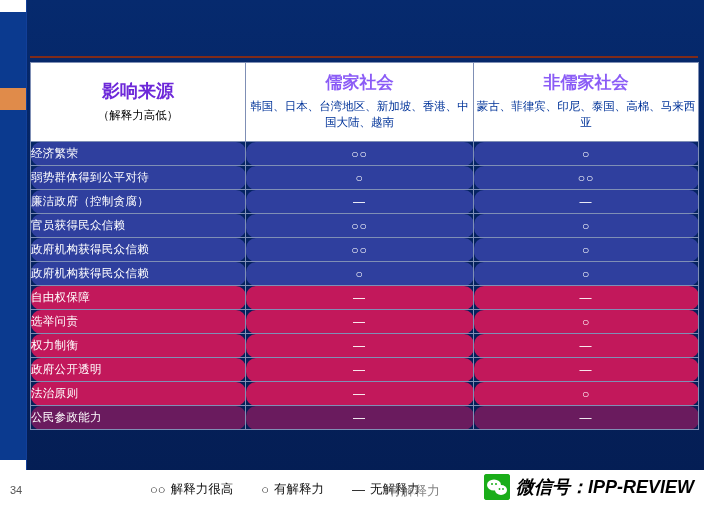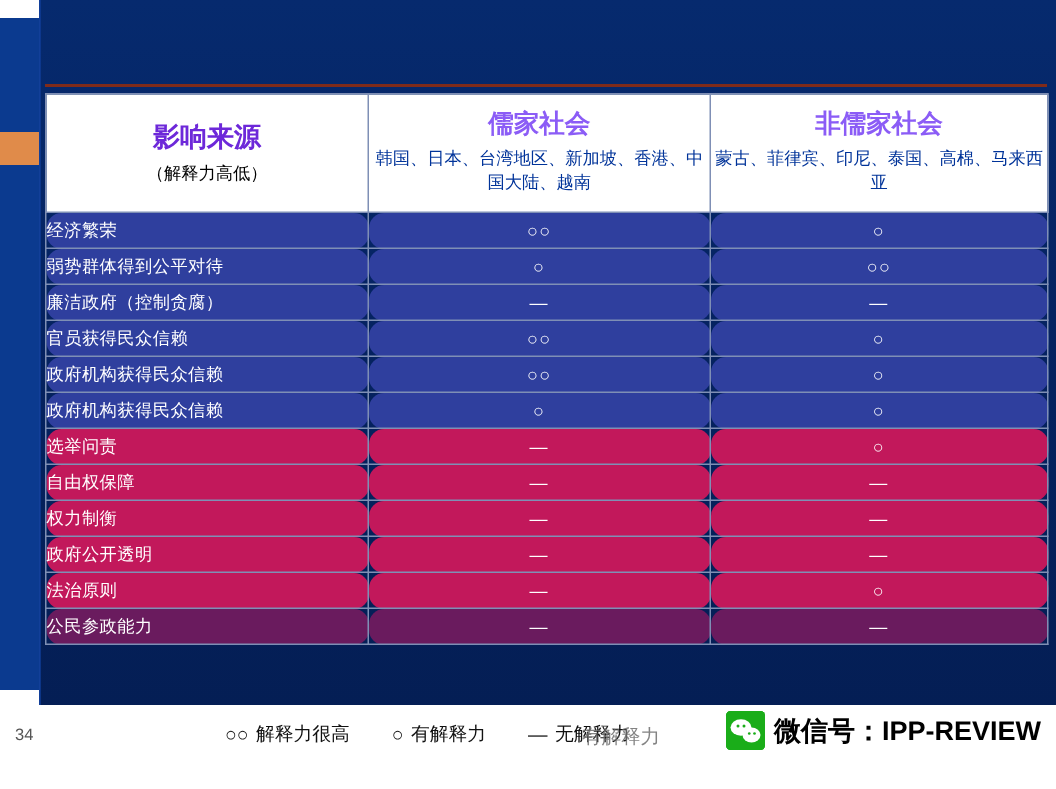--- a/index.html
+++ b/index.html
@@ -185,20 +185,21 @@
   }
   .legend .item { display: flex; align-items: center; gap: 5px; white-space: nowrap; }
   .legend .sym { font-size: 13px; }
   .wechat {
     position: absolute;
     right: 10px;
     top: 474px;
     display: flex;
     align-items: center;
     gap: 6px;
+    font-style: italic;
   }
   .wechat .qr {
     width: 26px; height: 26px;
     background:
       linear-gradient(90deg,#1aad19 0 100%);
     position: relative;
     border-radius: 3px;
   }
   .wechat .qr svg { display:block; }
   .wechat-text {
@@ -278,28 +279,28 @@
           <td class="label">政府机构获得民众信赖</td>
           <td class="mark">○○</td>
           <td class="mark">○</td>
         </tr>
         <tr class="grp-blue">
           <td class="label">政府机构获得民众信赖</td>
           <td class="mark">○</td>
           <td class="mark">○</td>
         </tr>
         <tr class="grp-pink">
+          <td class="label">自由权保障</td>
+          <td class="mark">—</td>
+          <td class="mark">—</td>
+        </tr>
+        <tr class="grp-pink">
           <td class="label">选举问责</td>
           <td class="mark">—</td>
           <td class="mark">○</td>
-        </tr>
-        <tr class="grp-pink">
-          <td class="label">自由权保障</td>
-          <td class="mark">—</td>
-          <td class="mark">—</td>
         </tr>
         <tr class="grp-pink">
           <td class="label">权力制衡</td>
           <td class="mark">—</td>
           <td class="mark">—</td>
         </tr>
         <tr class="grp-pink">
           <td class="label">政府公开透明</td>
           <td class="mark">—</td>
           <td class="mark">—</td>

